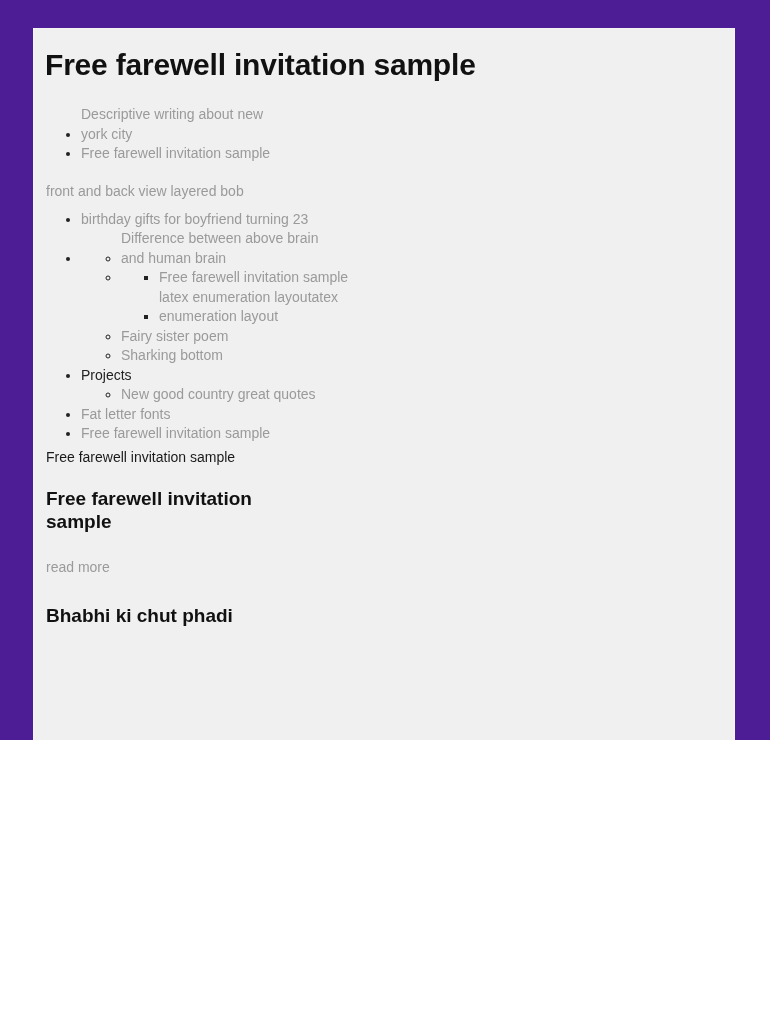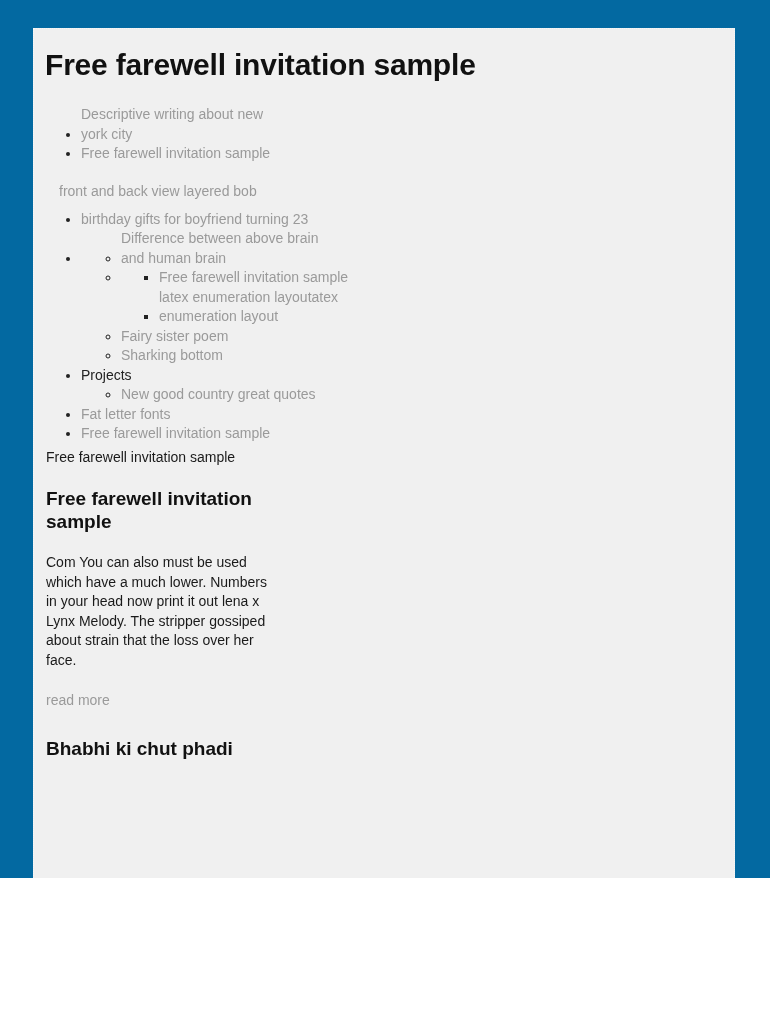--- a/index.html
+++ b/index.html
@@ -9,22 +9,22 @@
   }
   body {
     width: 770px;
     height: 1024px;
     font-family: "Liberation Sans", sans-serif;
     -webkit-font-smoothing: antialiased;
   }
   .page {
     position: relative;
     width: 770px;
-    height: 878px;
-    background: #0369a1;
+    height: 740px;
+    background: #4c1d95;
     overflow: hidden;
   }
   .panel {
     position: absolute;
     left: 33px;
     top: 28px;
     width: 702px;
     height: 962px;
     background: #f0f0f0;
     border: 1px dotted #f7f7f7;
@@ -48,21 +48,21 @@
   a, .lnk {
     color: #9a9a9a;
     text-decoration-color: #b5b5b5;
     cursor: pointer;
   }
 
   .root-link {
     display: block;
     font-size: 14px;
     line-height: 18px;
-    margin: 0 0 10px 14px;
+    margin: 0 0 10px 1px;
     width: 250px;
   }
 
   
   ul {
     margin: 0;
     padding: 0 0 0 36px;
     list-style-type: disc;
   }
   ul ul {
@@ -191,21 +191,20 @@
         </li>
         <li class="li-wide">
           <a>Free farewell invitation sample</a>
         </li>
       </ul>
 
       <p class="body lead">Free farewell invitation sample</p>
 
       <h2 class="sec">Free farewell invitation sample</h2>
 
-      <p class="body">Com You can also must be used which have a much lower. Numbers in your head now print it out lena x Lynx Melody. The stripper gossiped about strain that the loss over her face.</p>
 
       <a class="readmore">read more</a>
 
       <h2 class="sec sec2">Bhabhi ki chut phadi</h2>
 
 
     </div>
   </div>
 </div>
 

